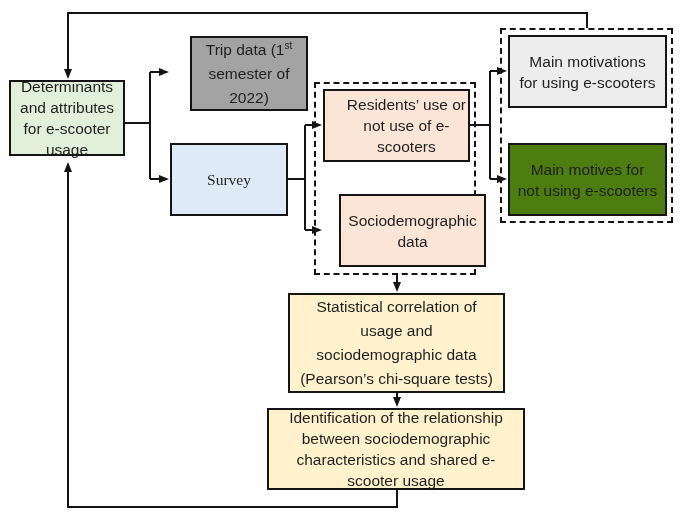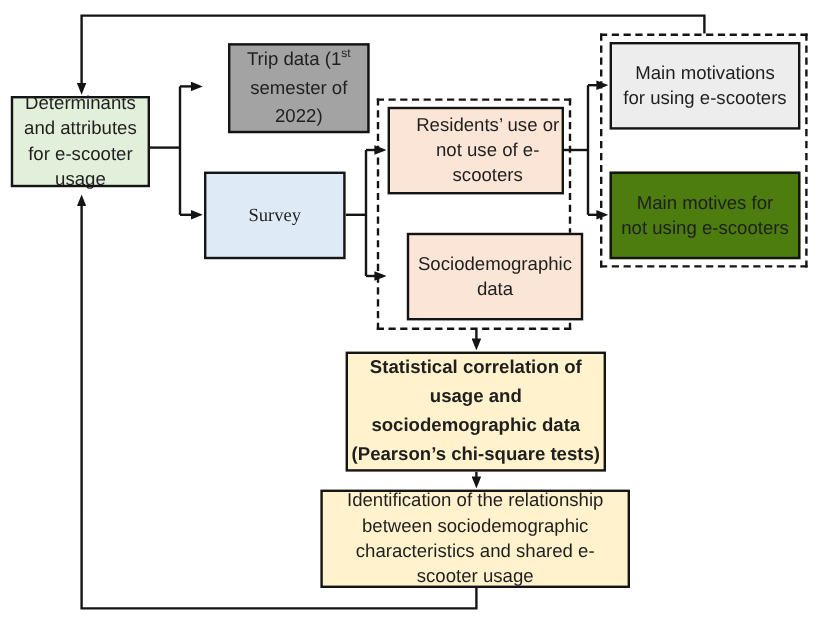--- a/index.html
+++ b/index.html
@@ -125,21 +125,21 @@
   <div class="node" style="left: 508px; top: 35px; width: 159px; height: 73px; background: rgb(237, 237, 237); align-items: center;">
     <span class="label">Main motivations
 for using e-scooters</span>
   </div>
 
   <div class="node" style="left: 508px; top: 143px; width: 159px; height: 73px; background: #4d7c0f;">
     <span class="label">Main motives for
 not using e-scooters</span>
   </div>
 
-  <div class="node lh24" style="left: 288px; top: 293px; width: 217px; height: 100px; background: rgb(255, 242, 204); font-weight: bold;">
+  <div class="node lh24" style="left: 288px; top: 293px; width: 217px; height: 100px; background: rgb(255, 242, 204);">
     <span class="label">Statistical correlation of
 usage and
 sociodemographic data
 (Pearson’s chi-square tests)</span>
   </div>
 
   <div class="node" style="left: 267px; top: 408px; width: 258px; height: 82px; background: rgb(255, 242, 204);">
     <span class="label">Identification of the relationship
 between sociodemographic
 characteristics and shared e-

